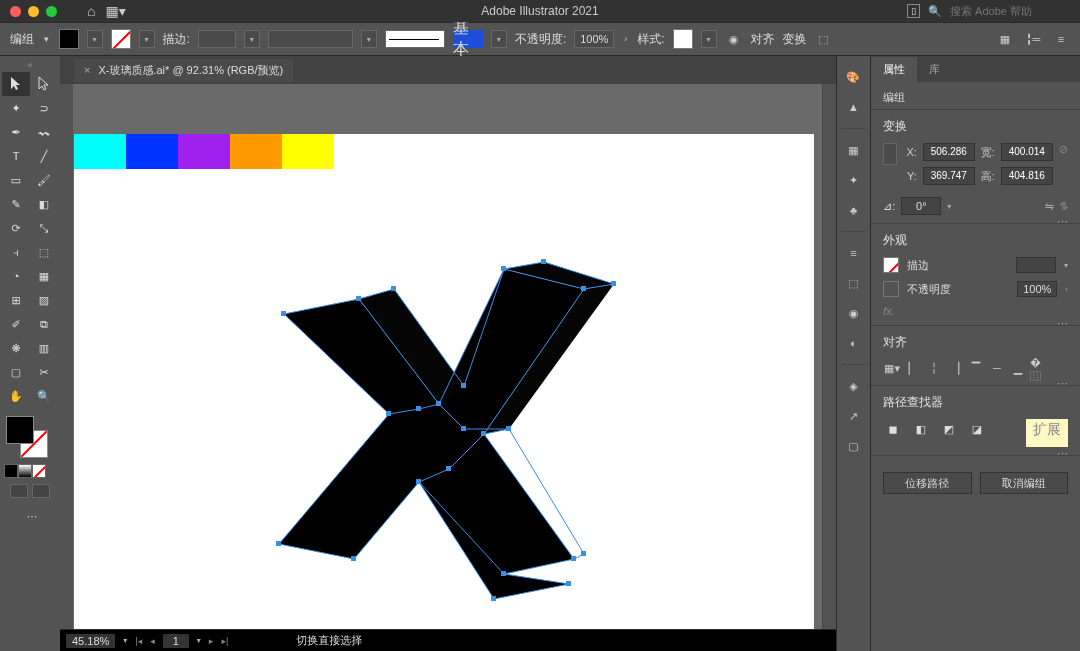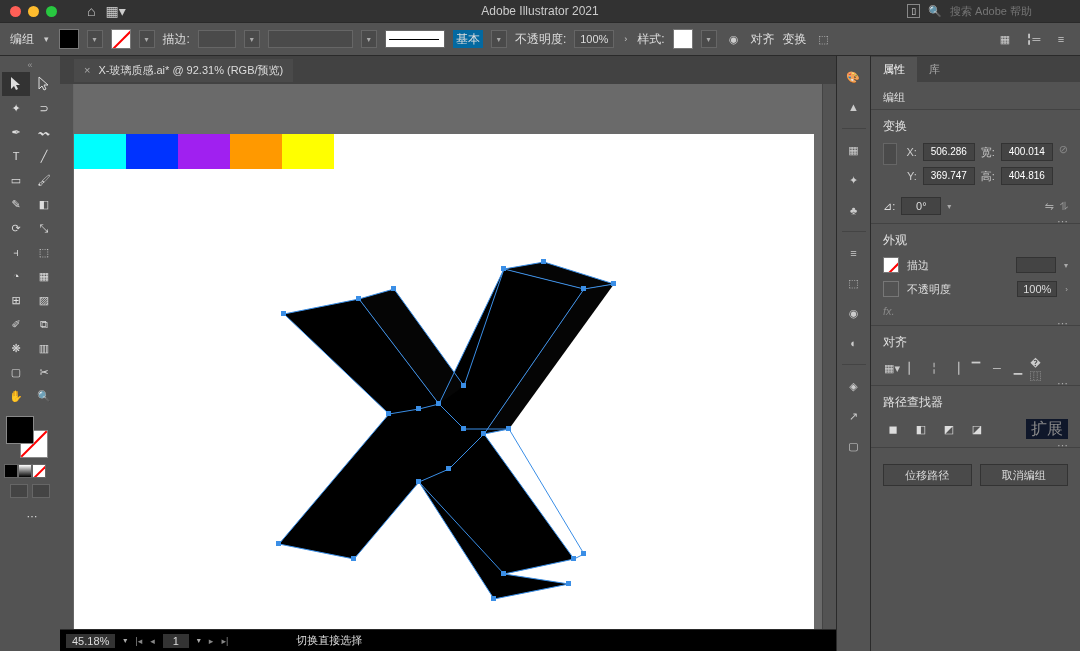--- a/index.html
+++ b/index.html
@@ -18,21 +18,21 @@
 .swatch{width:20px;height:20px;}
 .swatch.blk{background:#000;border:1px solid #777;}
 .swatch.none{background:#fff;border:1px solid #777;position:relative;overflow:hidden;}
 .swatch.none::after{content:"";position:absolute;width:28px;height:2px;background:red;transform:rotate(-45deg);top:9px;left:-4px;}
 .swatch.wht{background:#fff;border:1px solid #777;}
 .dd{width:16px;height:18px;background:#4a4a4a;border:1px solid #666;display:flex;align-items:center;justify-content:center;}
 .stroke-w{width:38px;height:18px;background:#4a4a4a;border:1px solid #666;}
 .stroke-sty{width:85px;height:18px;background:#4a4a4a;border:1px solid #666;}
 .brush{width:60px;height:18px;background:#fff;border:1px solid #666;display:flex;align-items:center;}
 .brush-line{height:1px;background:#000;width:50px;margin-left:3px;}
-.brush-label{width:30px;height:18px;background:#0369a1;display:flex;align-items:center;justify-content:center;color:#ddd;font-size:12px;}
+.brush-label{width:30px;height:18px;background:#1d4ed8;display:flex;align-items:center;justify-content:center;color:#ddd;font-size:16px;}
 .opac-val{width:40px;height:18px;background:#4a4a4a;border:1px solid #666;color:#ddd;text-align:center;line-height:16px;}
 .cb-right{margin-left:auto;display:flex;gap:10px;align-items:center;}
 .cb-ic{width:18px;height:18px;display:flex;align-items:center;justify-content:center;color:#ccc;}
 .main{display:flex;height:595px;}
 .toolbox{width:60px;background:#535353;display:flex;flex-direction:column;padding:4px 2px;}
 .tool-dbl{width:56px;height:10px;display:flex;justify-content:center;margin-bottom:2px;}
 .tool-dbl span{color:#999;font-size:9px;}
 .tool-row{display:flex;}
 .tool{width:28px;height:24px;display:flex;align-items:center;justify-content:center;color:#ddd;cursor:pointer;}
 .tool.active{background:#333;}
@@ -75,21 +75,21 @@
 .rot-row{display:flex;align-items:center;gap:6px;margin-top:6px;}
 .rot-val{width:40px;height:18px;background:#444;border:1px solid #333;text-align:center;line-height:16px;}
 .appear-row{display:flex;align-items:center;gap:8px;margin-bottom:8px;}
 .ap-sw{width:16px;height:16px;}
 .ap-label{color:#ddd;}
 .ap-input{width:40px;height:16px;background:#444;border:1px solid #333;text-align:center;line-height:14px;margin-left:auto;}
 .align-row{display:flex;gap:3px;margin-top:6px;}
 .align-btn{width:18px;height:18px;display:flex;align-items:center;justify-content:center;color:#ccc;}
 .pf-row{display:flex;gap:8px;margin-top:4px;}
 .pf-btn{width:20px;height:20px;display:flex;align-items:center;justify-content:center;}
-.expand-btn{width:42px;height:20px;background:#0f172a;color:#888;text-align:center;line-height:20px;margin-left:auto;font-size:16px;}
+.expand-btn{width:42px;height:28px;background:#fef9c3;color:#888;text-align:center;line-height:20px;margin-left:auto;font-size:14px;}
 .qa-row{display:flex;gap:8px;margin-top:8px;}
 .qa-btn{flex:1;height:22px;background:#4a4a4a;border:1px solid #333;text-align:center;line-height:20px;color:#ddd;font-size:11px;cursor:pointer;}
 .qa-btn.full{margin-top:6px;}
 .panel-menu{float:right;color:#aaa;cursor:pointer;}
 .chev{font-size:8px;color:#aaa;}
 .preset-chev{color:#ccc;font-size:9px;padding:2px;}
 .artboard svg{position:absolute;top:0;left:0;}
 </style>
 </head>
 <body>

